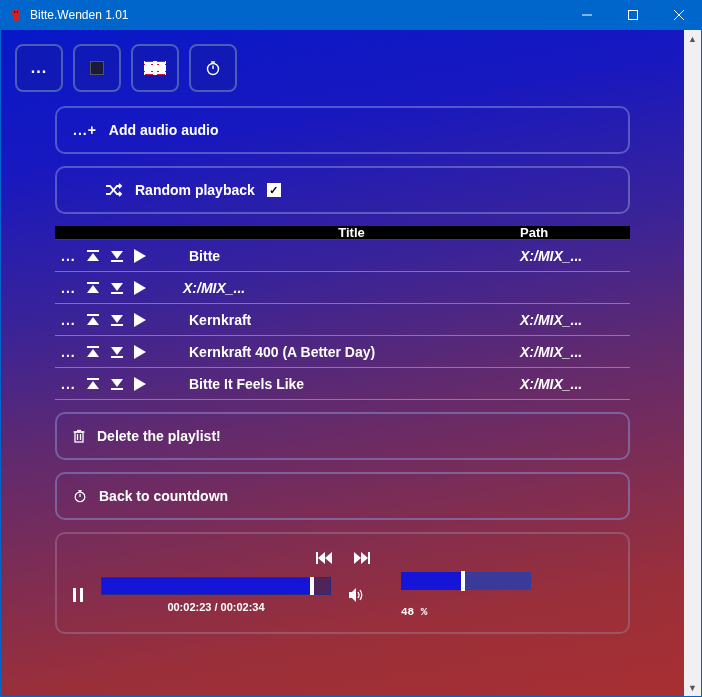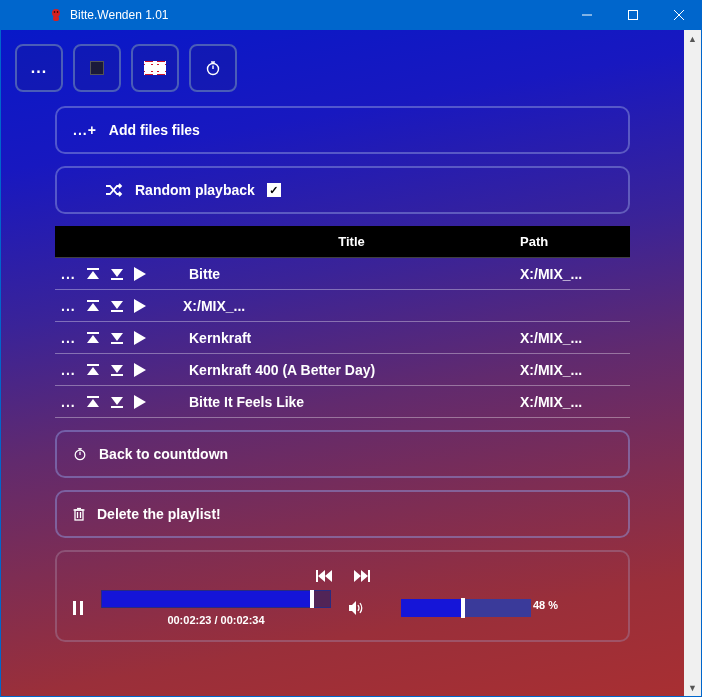--- a/index.html
+++ b/index.html
@@ -9,21 +9,20 @@
   background: #fff;
   overflow: hidden;
 }
 .titlebar {
   height: 30px;
   background: #0066cc;
   display: flex;
   align-items: center;
   color: #fff;
   font-size: 12px;
-  padding-left: 40px;
 }
 .titlebar .app-icon {
   width: 16px; height: 16px;
   margin: 0 6px 0 8px;
   display: flex; align-items: center; justify-content: center;
 }
 .titlebar .title { flex: 1; }
 .win-controls { display: flex; height: 100%; }
 .win-btn {
   width: 46px; height: 30px;
@@ -112,21 +111,21 @@
   color: #000; font-size: 11px; font-weight: bold;
 }
 
 .table { margin: 0 0 12px 0; }
 .thead {
   display: flex;
   background: #000;
   color: #fff;
   font-weight: bold;
   font-size: 13px;
-  height: 32px;
+  height: 14px;
   align-items: center;
   border-bottom: 1px solid rgba(255,255,255,0.25);
 }
 .thead .col-title { flex: 1; text-align: center; }
 .thead .col-path { width: 110px; }
 .thead .col-actions { width: 128px; }
 
 .trow {
   display: flex;
   align-items: center;
@@ -137,21 +136,21 @@
   font-size: 14px;
 }
 .trow .actions {
   width: 128px;
   display: flex;
   align-items: center;
   gap: 10px;
   padding-left: 6px;
 }
 .trow .title { flex: 1; padding-left: 6px; }
-.trow .path { width: 110px; padding-right: 4px; }
+.trow .path { width: 110px; padding-right: 4px; font-style: italic; }
 .icon-btn {
   display: inline-flex; align-items: center; justify-content: center;
   cursor: pointer; color: #fff;
 }
 
 .player {
   border: 2px solid rgba(160,120,150,0.5);
   border-radius: 10px;
   padding: 18px 16px 14px 16px;
   color: #fff;
@@ -177,21 +176,21 @@
 .progress-fill {
   position: absolute; left: 0; top: 0; bottom: 0;
   background: #1515d8;
 }
 .progress-thumb {
   position: absolute; top: -1px; bottom: -1px;
   width: 4px; background: #fff;
 }
 .time { font-size: 11px; font-weight: bold; }
 
-.volume-wrap { display: flex; gap: 2px; margin-left: 18px; }
+.volume-wrap { display: flex; flex-direction: column; gap: 16px; margin-left: 18px; font-family: Liberation Mono, monospace; }
 .volume {
   width: 130px; height: 18px;
   background: #3a3a9a;
   position: relative;
 }
 .volume-fill {
   position: absolute; left: 0; top: 0; bottom: 0;
   background: #1515d8;
 }
 .volume-thumb {
@@ -255,21 +254,21 @@
             <line x1="6" y1="2" x2="10" y2="2"></line>
             <line x1="8" y1="2" x2="8" y2="3.5"></line>
           </svg>
       </div>
     </div>
 
     <div style="padding: 0 40px;">
 
       <div class="panel">
         <span style="letter-spacing:1px;">...+</span>
-        <span>Add files files</span>
+        <span>Add audio audio</span>
       </div>
 
       <div class="panel noninteract">
         <svg width="18" height="14" viewBox="0 0 18 14" fill="none" stroke="#fff" stroke-width="1.8">
             <path d="M1 3 L5 3 L12 11 L16 11"></path>
             <path d="M1 11 L5 11 L12 3 L16 3"></path>
             <path d="M14 1 L16 3 L14 5" fill="none"></path>
             <path d="M14 9 L16 11 L14 13" fill="none"></path>
           </svg>
         <span>Random playback</span>
@@ -399,38 +398,38 @@
                   </svg>
                 </span>
     </div>
     <div class="title">Bitte It Feels Like</div>
     <div class="path">X:/MIX_...</div>
   </div>
           </div>
       </div>
 
       <div class="panel">
-        <svg width="14" height="14" viewBox="0 0 16 16" fill="none" stroke="#fff" stroke-width="1.4">
-            <circle cx="8" cy="9" r="5.5"></circle>
-            <line x1="8" y1="9" x2="8" y2="5.5"></line>
-            <line x1="6" y1="2" x2="10" y2="2"></line>
-            <line x1="8" y1="2" x2="8" y2="3.5"></line>
-          </svg>
-        <span>Back to countdown</span>
-      </div>
-
-      <div class="panel">
         <svg width="12" height="14" viewBox="0 0 12 14" fill="none" stroke="#fff" stroke-width="1.3">
             <rect x="2" y="3" width="8" height="10"></rect>
             <line x1="0.5" y1="3" x2="11.5" y2="3"></line>
             <line x1="4" y1="1.5" x2="8" y2="1.5"></line>
             <line x1="4.5" y1="5" x2="4.5" y2="11"></line>
             <line x1="7.5" y1="5" x2="7.5" y2="11"></line>
           </svg>
         <span>Delete the playlist!</span>
+      </div>
+
+      <div class="panel">
+        <svg width="14" height="14" viewBox="0 0 16 16" fill="none" stroke="#fff" stroke-width="1.4">
+            <circle cx="8" cy="9" r="5.5"></circle>
+            <line x1="8" y1="9" x2="8" y2="5.5"></line>
+            <line x1="6" y1="2" x2="10" y2="2"></line>
+            <line x1="8" y1="2" x2="8" y2="3.5"></line>
+          </svg>
+        <span>Back to countdown</span>
       </div>
 
       <div class="player">
         <div class="player-top">
           <span class="icon-btn">
             <svg width="16" height="12" viewBox="0 0 16 12" fill="#fff">
                 <rect x="0" y="0" width="2" height="12"></rect>
                 <polygon points="9,0 2,6 9,12"></polygon>
                 <polygon points="16,0 9,6 16,12"></polygon>
               </svg>

